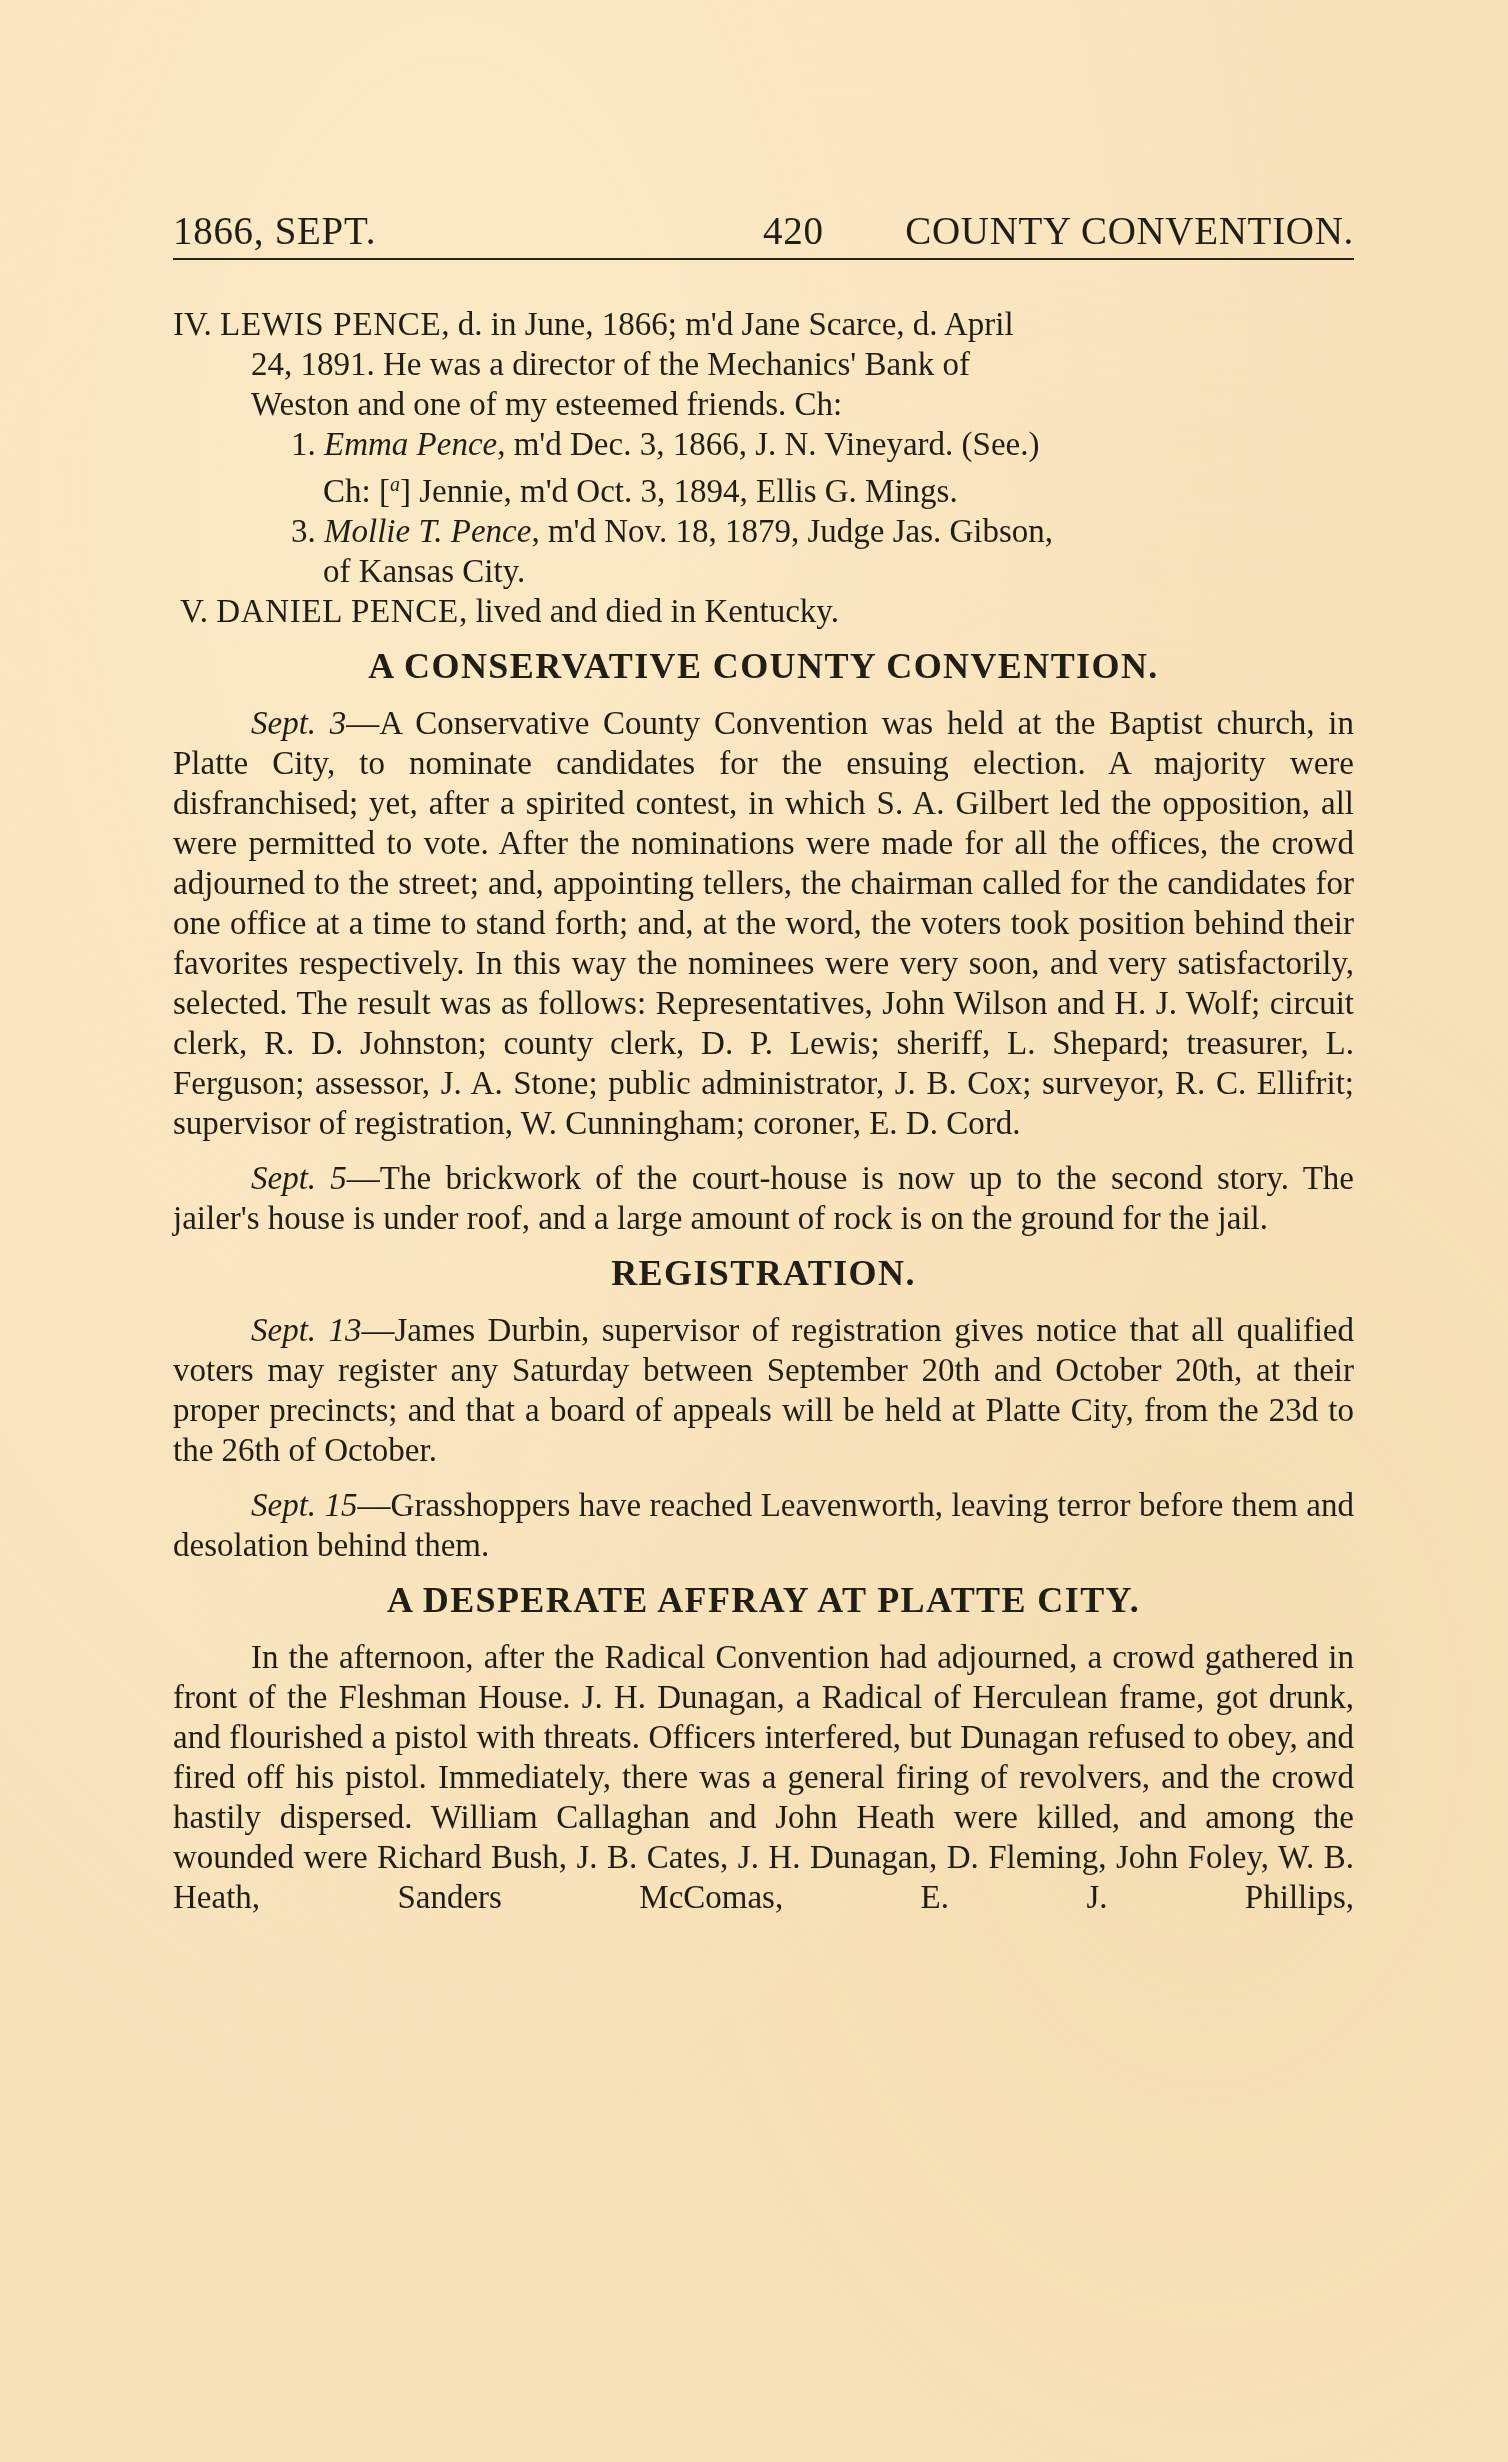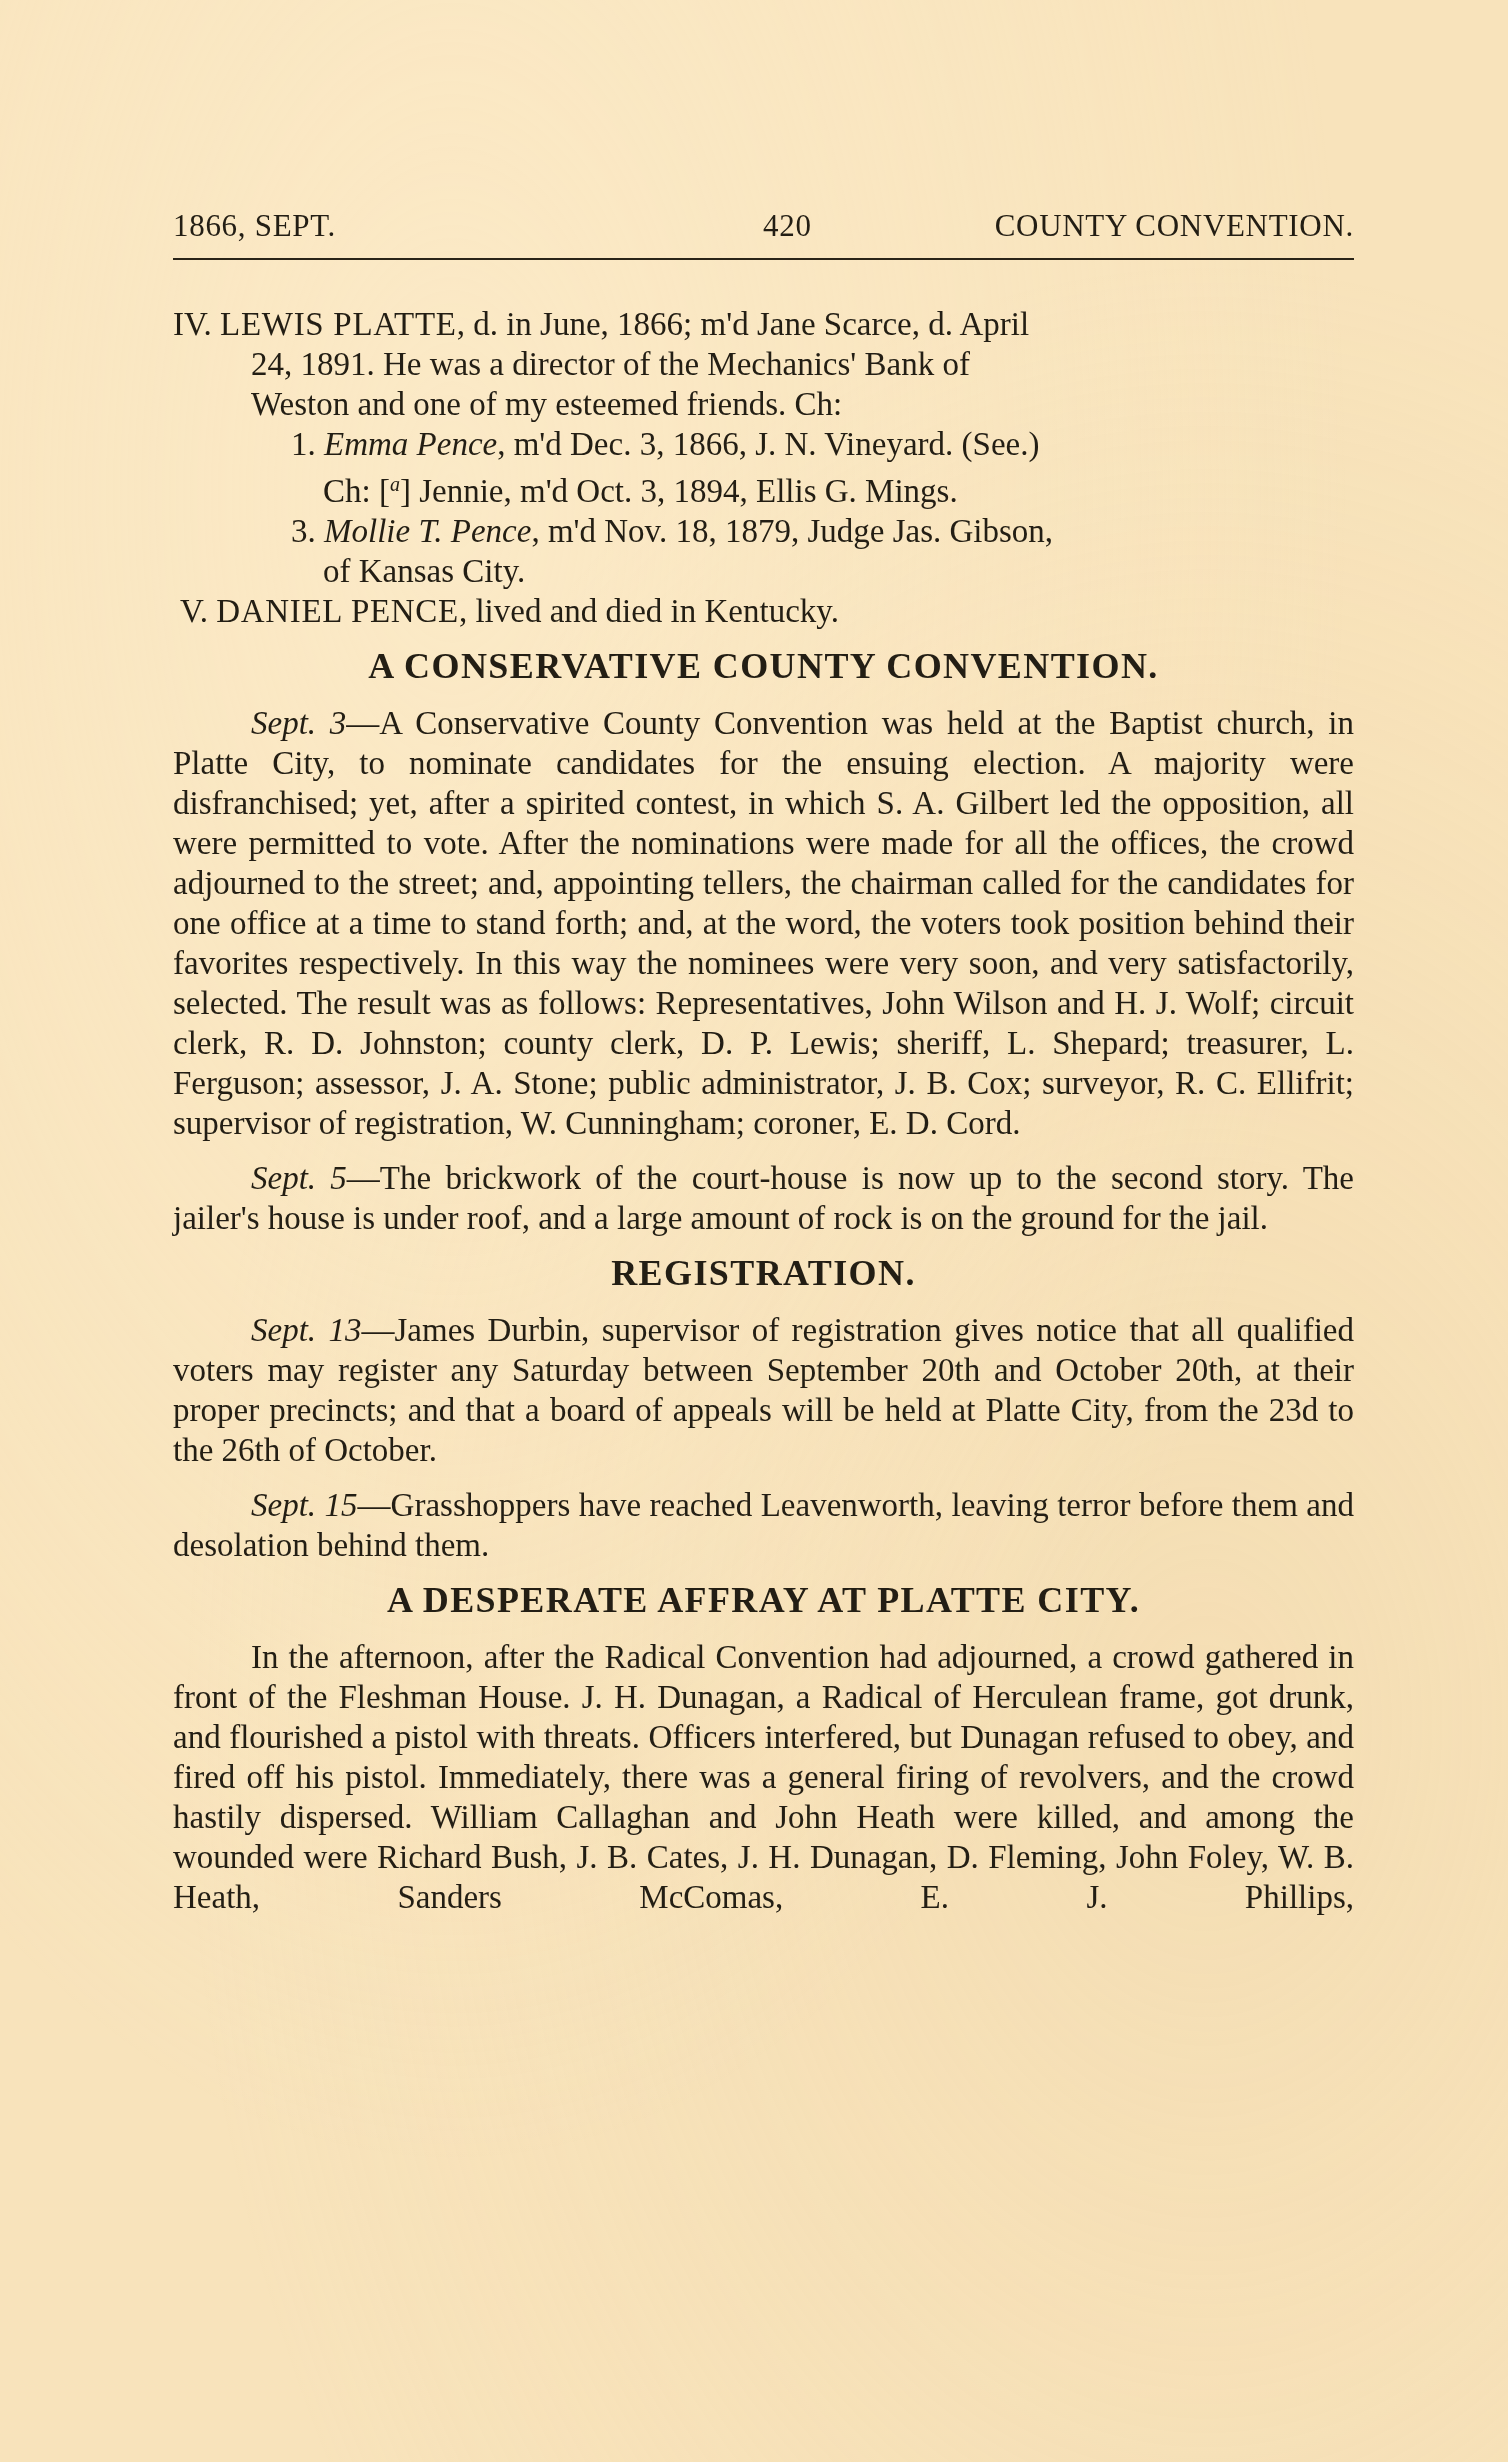--- a/index.html
+++ b/index.html
@@ -18,21 +18,21 @@
   .page {
     position: absolute;
     left: 173px;
     top: 208px;
     width: 1181px;
   }
   .running-head {
     display: flex;
     justify-content: space-between;
     align-items: baseline;
-    font-size: 31px;
+    font-size: 39px;
     letter-spacing: 0.7px;
     height: 43px;
   }
   .running-head .folio { position: absolute; left: 564px; margin-left: 26px; }
   .head-rule {
     border: 0;
     border-top: 2.9px solid #2a2418;
     margin: 7.1px 0 0 0;
     width: 100%;
   }
@@ -66,21 +66,21 @@
     <span class="folio">420</span>
     <span>COUNTY CONVENTION.</span>
   </div>
   <hr class="head-rule">
 
   <div class="content">
 
     <div>
       <p class="entry">
         <span>IV.</span>
-        <span class="sc">LEWIS PLATTE</span><span>, d. in June, 1866; m'd Jane Scarce, d. April</span>
+        <span class="sc">LEWIS PENCE</span><span>, d. in June, 1866; m'd Jane Scarce, d. April</span>
       </p>
       <p class="entry-cont" style="padding-left:78px">24, 1891.  He was a director of the Mechanics' Bank of</p>
       <p class="entry-cont" style="padding-left:78px">Weston and one of my esteemed friends.  Ch:</p>
 
       <p class="child" style="padding-left:118px">
         <span>1.</span>
         <i>Emma Pence</i><span>, m'd Dec. 3, 1866, J. N. Vineyard.  (See.)</span>
       </p>
       <p class="child-cont" style="padding-left:150px">
         <span>Ch:  [</span><span class="sup">a</span><span>] Jennie, m'd Oct. 3, 1894, Ellis G. Mings.</span>

